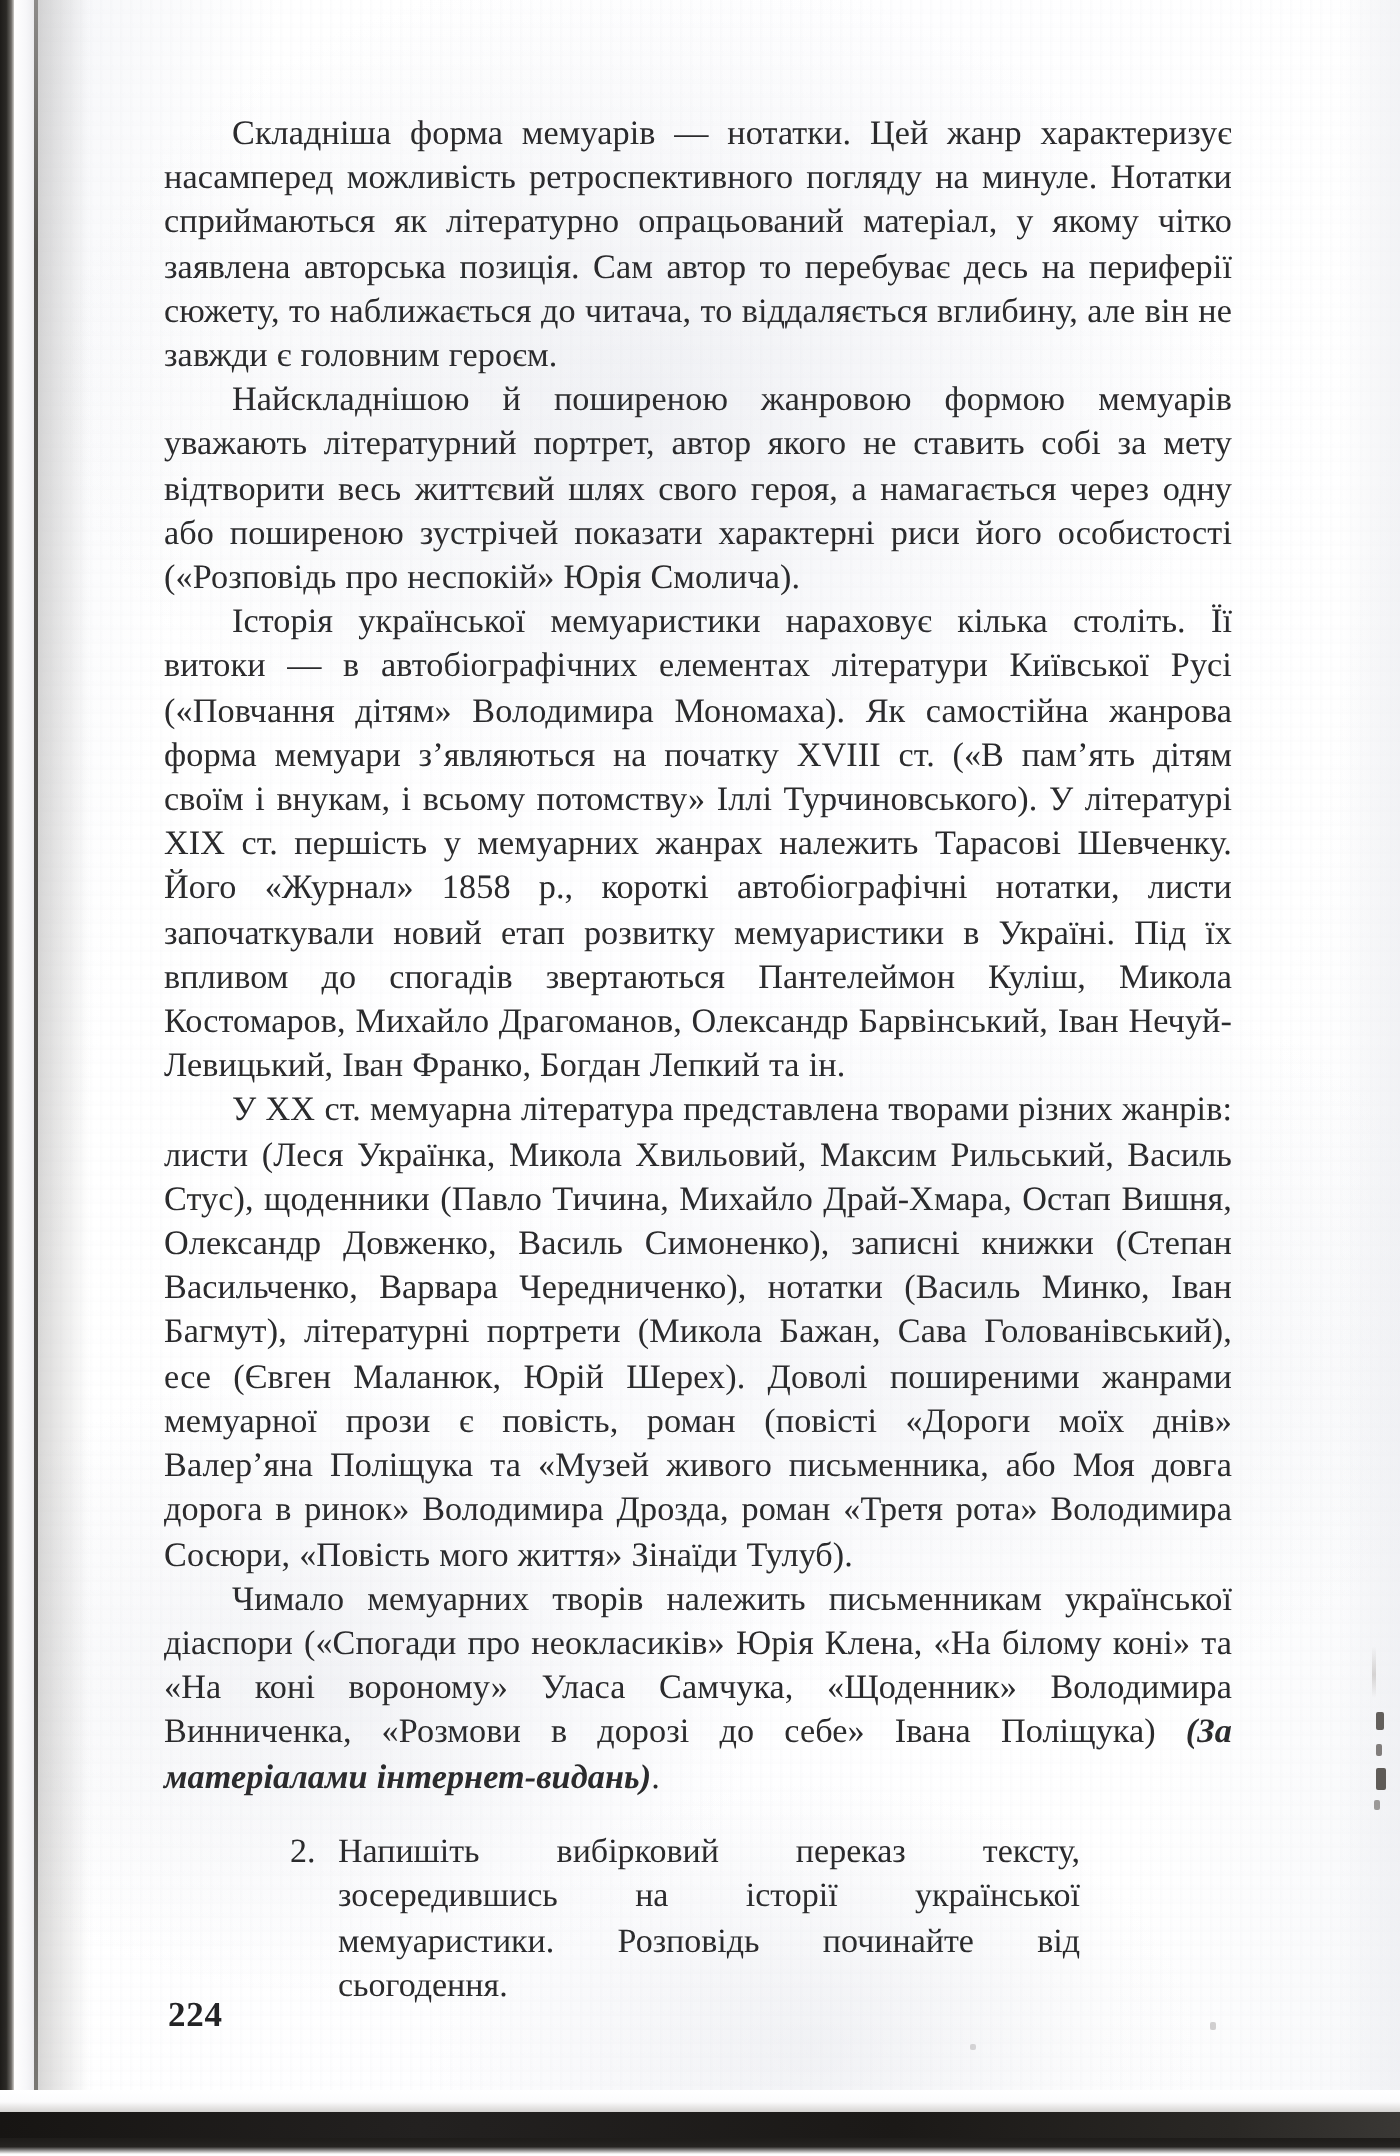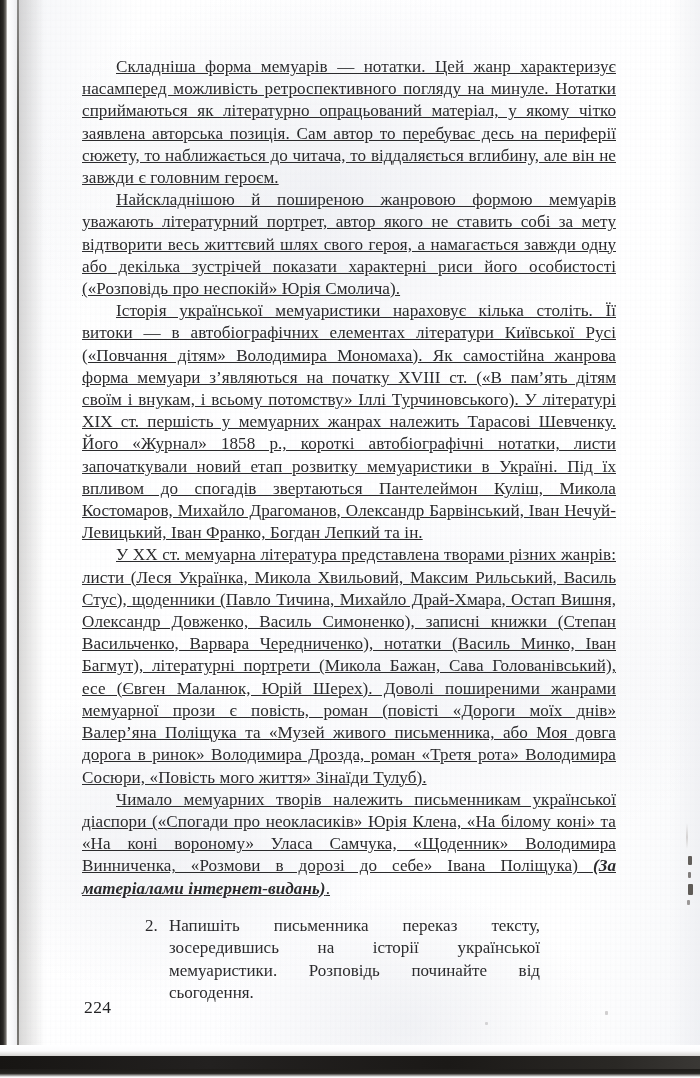--- a/index.html
+++ b/index.html
@@ -129,21 +129,20 @@
 
   .body-par {
     margin: 0;
     text-align: justify;
     text-indent: 34px;
     font-size: 17.1px;
     line-height: 22.2px;
     letter-spacing: 0.05px;
     word-spacing: 0.2px;
     color: #2b2b2d;
-    text-decoration: underline;
   }
 
   .body-par.italic-tail em,
   .attribution {
     font-style: italic;
   }
 
   .attribution {
     font-weight: 600;
   }
@@ -172,21 +171,21 @@
     font-size: 17px;
     color: #2b2b2d;
   }
 
   
   .folio {
     position: absolute;
     left: 84px;
     top: 997px;
     font-size: 17.5px;
-    font-weight: 400;
+    font-weight: 700;
     letter-spacing: 0.4px;
     color: #232325;
   }
 
   
   .text-column, .exercise-block, .folio {
     text-rendering: optimizeLegibility;
     -webkit-font-smoothing: antialiased;
   }
 </style>
@@ -209,34 +208,34 @@
   <div class="speck speck-b"></div>
   <div class="speck speck-c"></div>
   <div class="speck speck-d"></div>
   <div class="speck speck-f"></div>
   <div class="speck speck-g"></div>
 
   <div class="text-column">
 
     <p class="body-par">Складніша форма мемуарів — нотатки. Цей жанр характеризує насамперед можливість ретроспективного погляду на минуле. Нотатки сприймаються як літературно опрацьований матеріал, у якому чітко заявлена авторська позиція. Сам автор то перебуває десь на периферії сюжету, то наближається до читача, то віддаляється вглибину, але він не завжди є головним героєм.</p>
 
-    <p class="body-par">Найскладнішою й поширеною жанровою формою мемуарів уважають літературний портрет, автор якого не ставить собі за мету відтворити весь життєвий шлях свого героя, а намагається завжди одну або декілька зустрічей показати характерні риси його особистості («Розповідь про неспокій» Юрія Смолича).</p>
+    <p class="body-par">Найскладнішою й поширеною жанровою формою мемуарів уважають літературний портрет, автор якого не ставить собі за мету відтворити весь життєвий шлях свого героя, а намагається через одну або поширеною зустрічей показати характерні риси його особистості («Розповідь про неспокій» Юрія Смолича).</p>
 
     <p class="body-par">Історія української мемуаристики нараховує кілька століть. Її витоки — в автобіографічних елементах літератури Київської Русі («Повчання дітям» Володимира Мономаха). Як самостійна жанрова форма мемуари з’являються на початку XVIII ст. («В пам’ять дітям своїм і внукам, і всьому потомству» Іллі Турчиновського). У літературі XIX ст. першість у мемуарних жанрах належить Тарасові Шевченку. Його «Журнал» 1858 р., короткі автобіографічні нотатки, листи започаткували новий етап розвитку мемуаристики в Україні. Під їх впливом до спогадів звертаються Пантелеймон Куліш, Микола Костомаров, Михайло Драгоманов, Олександр Барвінський, Іван Нечуй-Левицький, Іван Франко, Богдан Лепкий та ін.</p>
 
     <p class="body-par">У XX ст. мемуарна література представлена творами різних жанрів: листи (Леся Українка, Микола Хвильовий, Максим Рильський, Василь Стус), щоденники (Павло Тичина, Михайло Драй-Хмара, Остап Вишня, Олександр Довженко, Василь Симоненко), записні книжки (Степан Васильченко, Варвара Чередниченко), нотатки (Василь Минко, Іван Багмут), літературні портрети (Микола Бажан, Сава Голованівський), есе (Євген Маланюк, Юрій Шерех). Доволі поширеними жанрами мемуарної прози є повість, роман (повісті «Дороги моїх днів» Валер’яна Поліщука та «Музей живого письменника, або Моя довга дорога в ринок» Володимира Дрозда, роман «Третя рота» Володимира Сосюри, «Повість мого життя» Зінаїди Тулуб).</p>
 
     <p class="body-par"><span>Чимало мемуарних творів належить письменникам української діаспори («Спогади про неокласиків» Юрія Клена, «На білому коні» та «На коні вороному» Уласа Самчука, «Щоденник» Володимира Винниченка, «Розмови в дорозі до себе» Івана Поліщука) </span><span class="attribution">(За матеріалами інтернет-видань)</span><span>.</span></p>
 
   </div>
 
   <div class="exercise-block">
     <div class="exercise-item">
       <span class="exercise-number">2.</span>
-      <span>Напишіть письменника переказ тексту, зосередившись на історії української мемуаристики. Розповідь починайте від сьогодення.</span>
+      <span>Напишіть вибірковий переказ тексту, зосередившись на історії української мемуаристики. Розповідь починайте від сьогодення.</span>
     </div>
   </div>
 
   <div class="folio">224</div>
 
   <div class="bottom-dark"></div>
 
 </div>
 
 </body></html>

